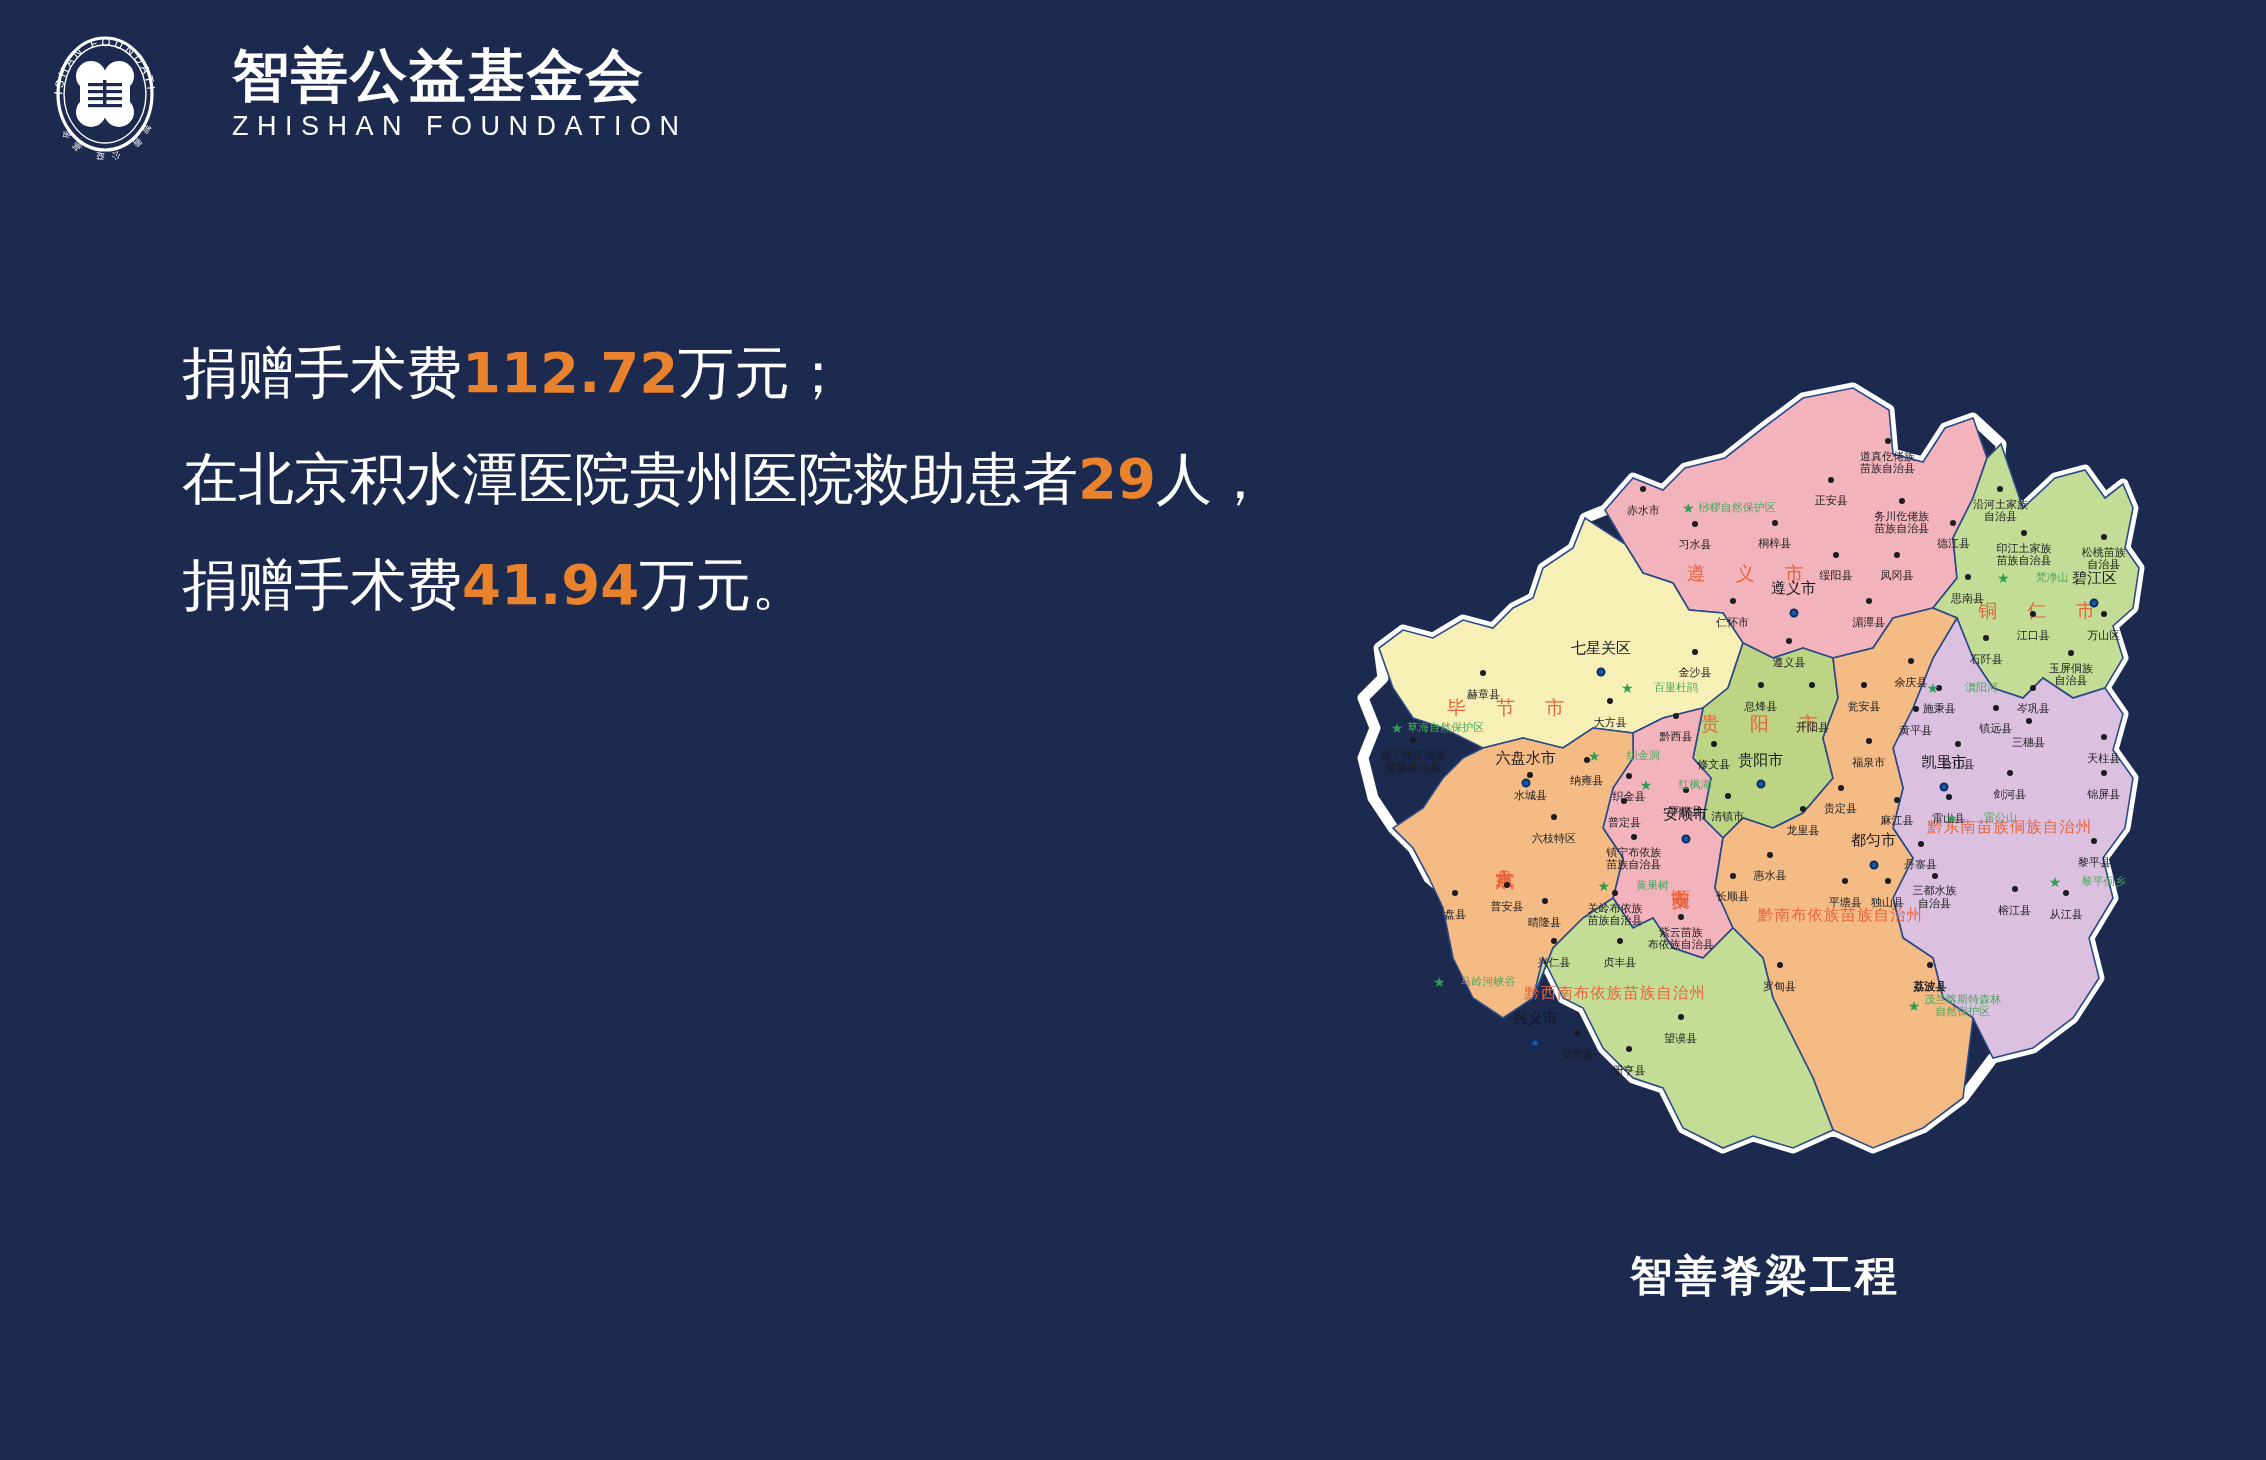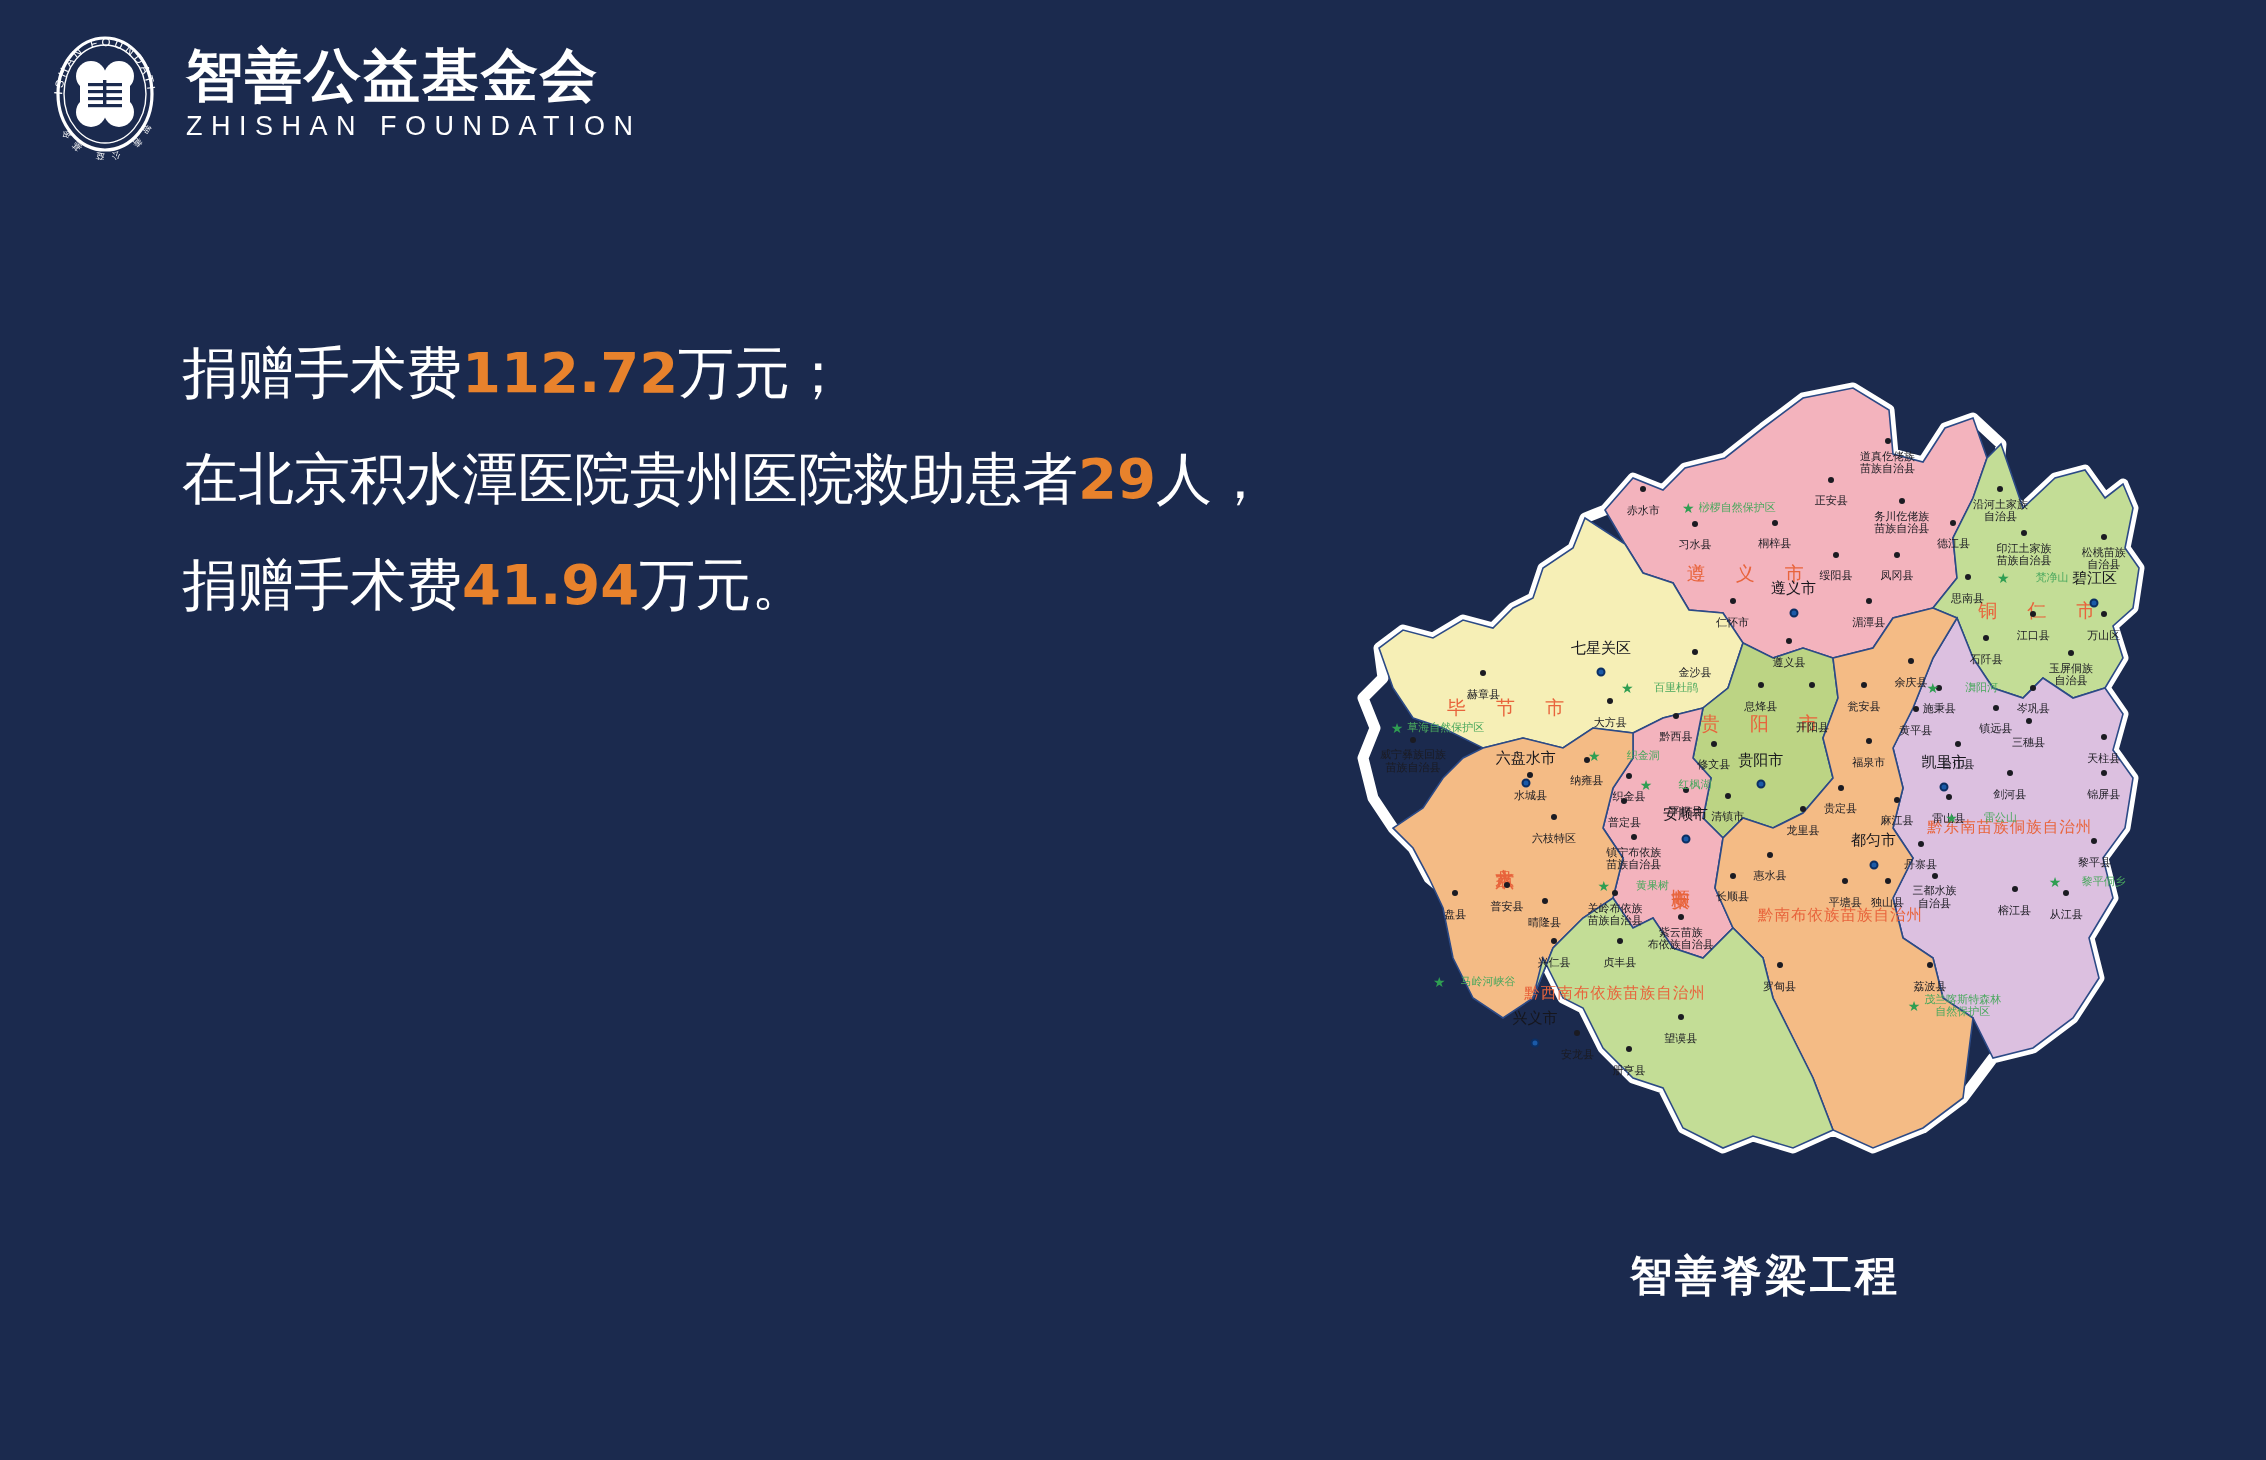--- a/index.html
+++ b/index.html
@@ -7,21 +7,21 @@
   body {
     background:#1b2a4e;
     font-family:"Liberation Sans","DejaVu Sans",sans-serif;
     position:relative; overflow:hidden;
   }
 
   
   #logo-block { position:absolute; left:46px; top:28px; display:flex; align-items:center; gap:22px; }
   #logo-mark { width:118px; height:132px; position:relative; flex:none; }
   #logo-mark svg { display:block; }
-  #logo-words { display:flex; flex-direction:column; justify-content:center; }
+  #logo-words { display:flex; flex-direction:column; justify-content:center;margin-left:46px; }
   #logo-cn {
     font-size:57px; font-weight:bold; color:#ffffff; letter-spacing:2px;
     line-height:1.05; white-space:nowrap;
     font-family:"DejaVu Sans","Liberation Sans",sans-serif;
   }
   #logo-en {
     font-size:27px; color:#ffffff; letter-spacing:8.5px; margin-top:6px;
     white-space:nowrap; font-weight:400;
   }
 
@@ -263,21 +263,21 @@
       <div class="mlabel l-county" style="left: 42.5%; top: 67.4%;">长顺县</div>
       <div class="dot" style="left: 42.5%; top: 64.7%;"></div>
       <div class="mlabel l-county" style="left: 54.5%; top: 68.1%;">平塘县</div>
       <div class="dot" style="left: 54.5%; top: 65.4%;"></div>
       <div class="mlabel l-county" style="left: 59%; top: 68.1%;">独山县</div>
       <div class="dot" style="left: 59%; top: 65.4%;"></div>
       <div class="mlabel l-county" style="left: 64%; top: 67.4%;">三都水族<br>自治县</div>
       <div class="dot" style="left: 64%; top: 64.7%;"></div>
       <div class="mlabel l-county" style="left: 47.5%; top: 78.6%;">罗甸县</div>
       <div class="dot" style="left: 47.5%; top: 75.9%;"></div>
-      <div class="mlabel l-county" style="left: 63.5%; top: 78.6%;">荔波县</div>
+      <div class="mlabel l-county" style="left: 63.5%; top: 78.6%; font-weight: bold;">荔波县</div>
       <div class="dot" style="left: 63.5%; top: 75.9%;"></div>
       <div class="mlabel l-county" style="left: 32%; top: 62.6%;">镇宁布依族<br>苗族自治县</div>
       <div class="dot" style="left: 32%; top: 59.9%;"></div>
       <div class="mlabel l-county" style="left: 30%; top: 69.6%;">关岭布依族<br>苗族自治县</div>
       <div class="dot" style="left: 30%; top: 66.9%;"></div>
       <div class="mlabel l-county" style="left: 37%; top: 72.6%;">紫云苗族<br>布依族自治县</div>
       <div class="dot" style="left: 37%; top: 69.9%;"></div>
       <div class="mlabel l-county" style="left: 23.5%; top: 75.6%;">兴仁县</div>
       <div class="dot" style="left: 23.5%; top: 72.9%;"></div>
       <div class="mlabel l-county" style="left: 30.5%; top: 75.6%;">贞丰县</div>

